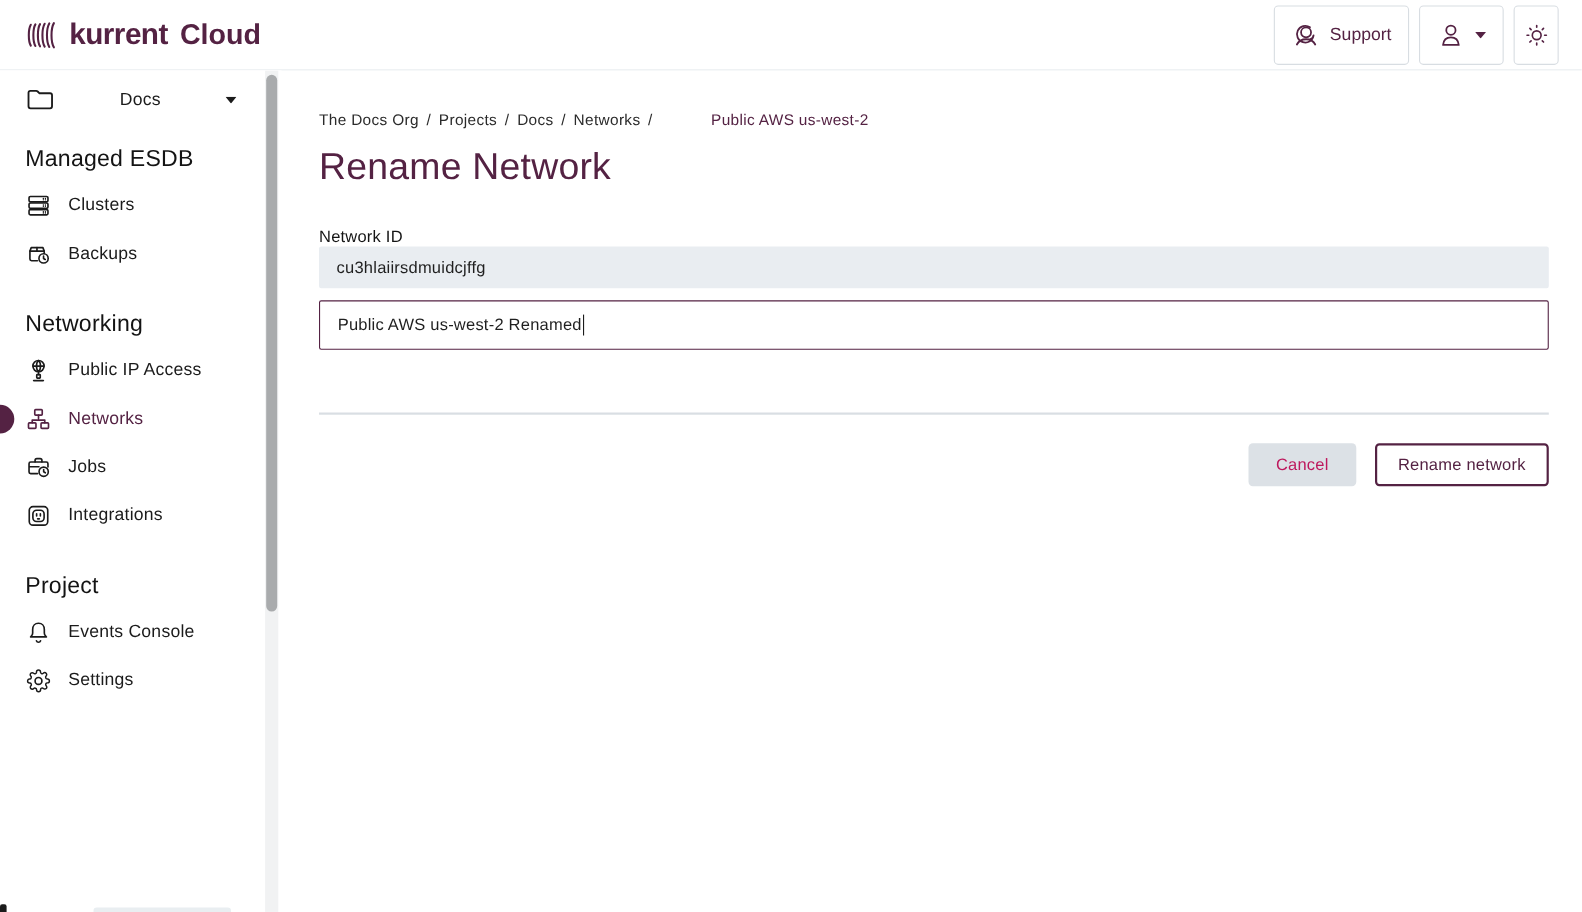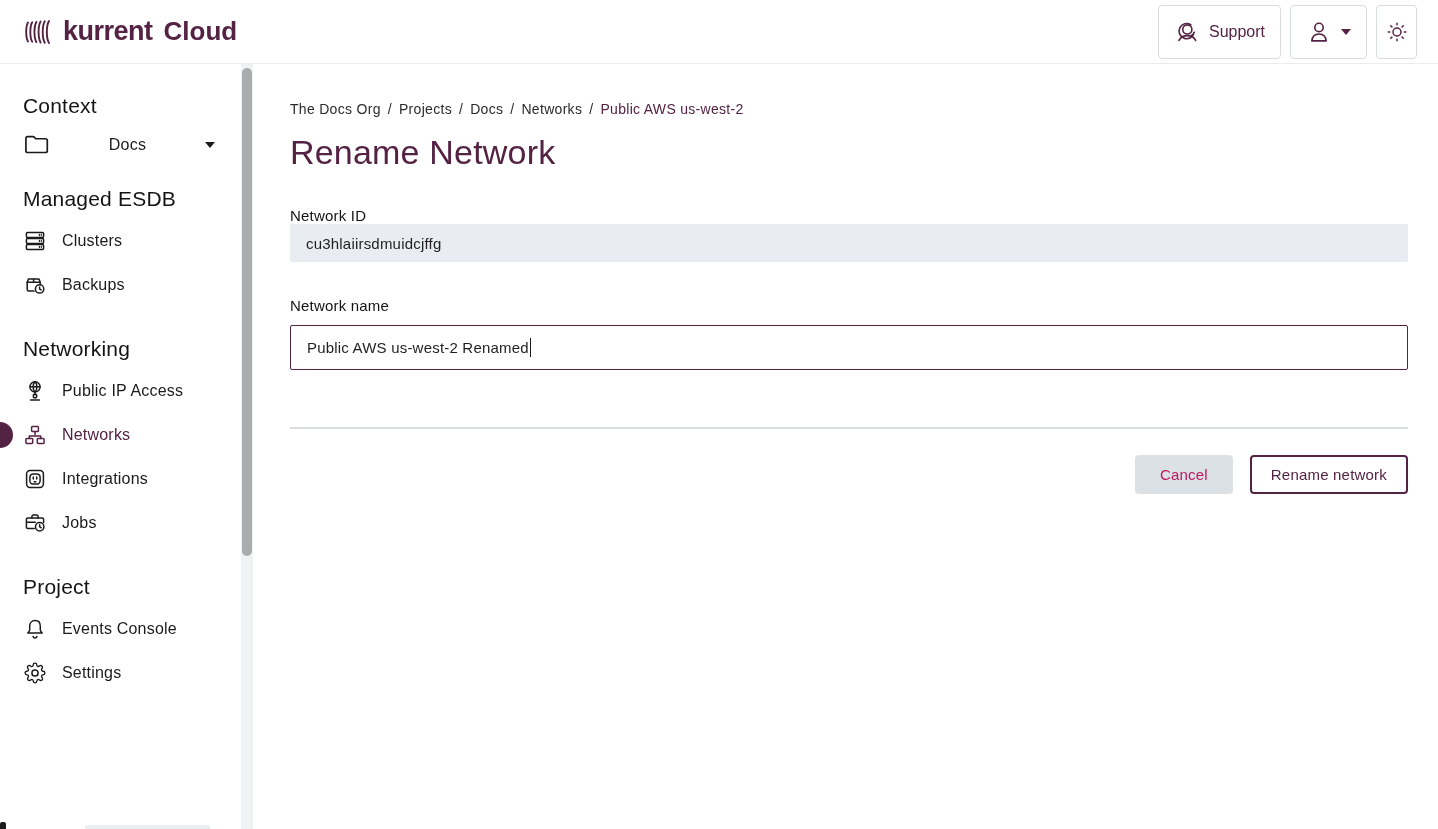--- a/index.html
+++ b/index.html
@@ -38,21 +38,21 @@
   .sb-track { position:absolute; top:0; right:3px; width:12px; height:100%; background:#f1f2f3; }
   .sb-thumb { position:absolute; top:4px; right:4px; width:10px; height:488px; background:#a9abad; border-radius:5px; }
   .side-bottom-bar { position:absolute; left:85px; bottom:0; width:125px; height:4px; background:#e9eef1; border-radius:3px 3px 0 0; }
   .side-bottom-glyph { position:absolute; left:0; bottom:0; width:6px; height:7px; background:#1b1b1b; border-radius:2px 2px 0 0; }
 
   
   .main { flex:1; padding:37px 30px 0 34px; }
   .breadcrumb { font-size:14px; color:#2b2b2b; letter-spacing:.3px; }
   .breadcrumb .sep { margin:0 7px; color:#2b2b2b; }
   .breadcrumb .crumb { color:#2b2b2b; cursor:pointer; }
-  .breadcrumb .current { color:#542243; }
+  .breadcrumb .current { color:#542243;margin-left:46px; }
   .page-title { margin-top:16px; font-size:34px; font-weight:400; color:#542243; letter-spacing:.2px; }
   .field-label { margin-top:35px; font-size:15px; color:#141414; }
   .field-ro { margin-top:0; height:38px; background:#e9edf1; border-radius:2px;
     display:flex; align-items:center; padding:0 16px; font-size:15px; color:#1f1f1f; }
   .field-input { margin-top:11px; height:45px; background:#fff; border:1px solid #542243;
     border-radius:2px; display:flex; align-items:center; padding:0 16px; font-size:15px; color:#1f1f1f; }
   .text-caret { display:inline-block; width:1.5px; height:19px; background:#1b1b1b; margin-left:1px; }
   .divider { margin-top:57px; height:2px; background:#d9dee3; }
   .actions { margin-top:26px; display:flex; justify-content:flex-end; gap:17px; }
   .btn-cancel { height:39px; padding:0 25px; background:#dce1e6; border:none; border-radius:4px;
@@ -114,21 +114,20 @@
         </g>
       </svg>
     </button>
   </div>
 </div>
 
 <div class="shell">
 
   <div class="sidebar">
 
-    <div class="side-heading">Context</div>
 
     <div class="context-row">
       <svg width="27" height="25" viewBox="0 0 24 22">
         <path class="ic" stroke-width="1.6" d="M2.6 5.6 c0-.9.7-1.6 1.6-1.6 h4.6 c.5 0 .9.2 1.2.5 l1.3 1.4 h8.7 c.9 0 1.6.7 1.6 1.6 v9 c0 .9-.7 1.6-1.6 1.6 H4.2 c-.9 0-1.6-.7-1.6-1.6 z"></path>
       </svg>
       <span class="label">Docs</span>
       <svg width="10" height="6" viewBox="0 0 10 6">
         <polygon points="0,0 10,0 5,6" fill="#1b1b1b"></polygon>
       </svg>
     </div>
@@ -184,40 +183,40 @@
           <path d="M12 8.4 v3.1 M6.3 15.4 v-2.5 h11.4 v2.5"></path>
         </g>
       </svg>
       <span>Networks</span>
     </div>
 
 
     <div class="nav-item">
       <svg width="24" height="24" viewBox="0 0 24 24">
         <g class="ic">
-          <rect x="3.6" y="3.6" width="16.8" height="16.8" rx="3.4"></rect>
-          <rect x="6.9" y="6.9" width="10.2" height="10.2" rx="3.4"></rect>
-          <path d="M10.3 10 v2.1 M13.7 10 v2.1 M11.2 14.7 h1.6"></path>
-        </g>
-      </svg>
-      <span>Integrations</span>
-    </div>
-
-    <div class="nav-item">
-      <svg width="24" height="24" viewBox="0 0 24 24">
-        <g class="ic">
           <path d="M8.9 7 V5.5 c0-.9.7-1.6 1.6-1.6 h3 c.9 0 1.6.7 1.6 1.6 V7"></path>
           <path d="M3.4 8.5 c0-.8.7-1.5 1.5-1.5 h14.2 c.8 0 1.5.7 1.5 1.5 v3 M3.4 8.5 v7.5 c0 .8.7 1.5 1.5 1.5 h6.3 M3.4 11.3 h9"></path>
           <circle cx="16.7" cy="15.8" r="4.2" fill="#fff"></circle>
           <path d="M16.7 13.8 v2.1 l1.5.9"></path>
         </g>
       </svg>
       <span>Jobs</span>
     </div>
 
+    <div class="nav-item">
+      <svg width="24" height="24" viewBox="0 0 24 24">
+        <g class="ic">
+          <rect x="3.6" y="3.6" width="16.8" height="16.8" rx="3.4"></rect>
+          <rect x="6.9" y="6.9" width="10.2" height="10.2" rx="3.4"></rect>
+          <path d="M10.3 10 v2.1 M13.7 10 v2.1 M11.2 14.7 h1.6"></path>
+        </g>
+      </svg>
+      <span>Integrations</span>
+    </div>
+
     <div class="side-heading">Project</div>
 
     <div class="nav-item">
       <svg width="24" height="24" viewBox="0 0 24 24">
         <g class="ic">
           <path d="M12 3.6 c-3.3 0-5.3 2.4-5.3 5.7 v3.1 c0 .9-.4 1.8-1 2.5 l-.9 1.1 h14.4 l-.9-1.1 c-.6-.7-1-1.6-1-2.5 V9.3 c0-3.3-2-5.7-5.3-5.7 z"></path>
           <path d="M10.1 19.5 a2 2 0 0 0 3.8 0"></path>
         </g>
       </svg>
       <span>Events Console</span>
@@ -246,21 +245,20 @@
       <span class="crumb">The Docs Org</span><span class="sep">/</span><span class="crumb">Projects</span><span class="sep">/</span><span class="crumb">Docs</span><span class="sep">/</span><span class="crumb">Networks</span><span class="sep">/</span><span class="crumb current">Public AWS us-west-2</span>
     </div>
 
     <h1 class="page-title">Rename Network</h1>
 
     <div class="field-label">Network ID</div>
     <div class="field-ro">
       <span>cu3hlaiirsdmuidcjffg</span>
     </div>
 
-    <div class="field-label">Network name</div>
     <div class="field-input">
       <span>Public AWS us-west-2 Renamed</span>
       <span class="text-caret"></span>
     </div>
 
     <div class="divider"></div>
 
     <div class="actions">
       <button class="btn-cancel">Cancel</button>
       <button class="btn-primary">Rename network</button>

